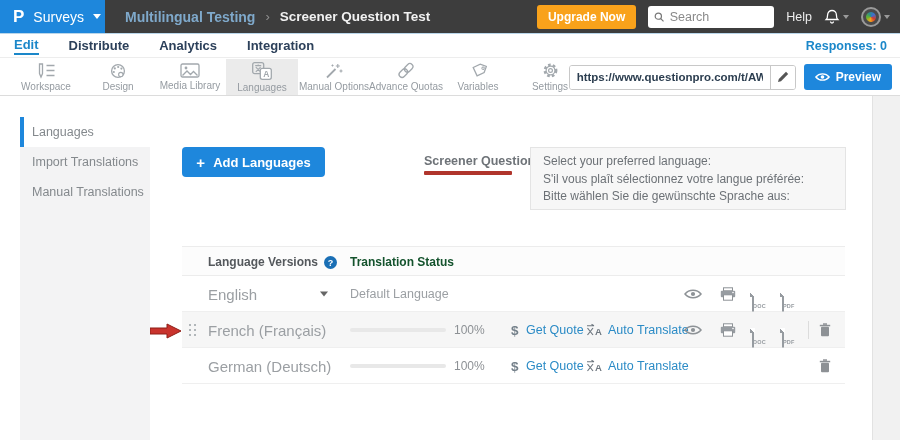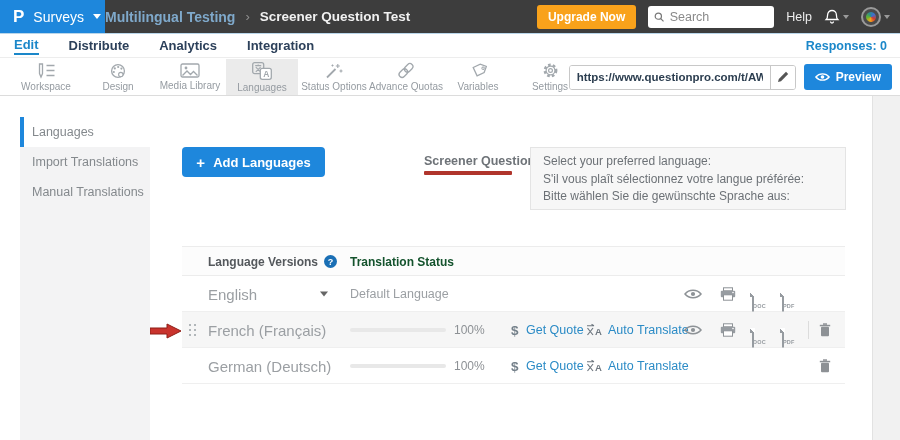--- a/index.html
+++ b/index.html
@@ -6,21 +6,21 @@
   body { font-family:"Liberation Sans", sans-serif; background:#fff; }
   .screen { position:relative; width:900px; height:440px; background:#fff; overflow:hidden; }
 
   
   .topbar { position:absolute; left:0; top:0; width:900px; height:33px; background:#3d3d3d; display:flex; align-items:center; }
   .logo-block { width:105px; height:100%; background:#1e87dc; display:flex; align-items:center; gap:9px; padding-left:13px; cursor:pointer; }
   .logo-p { color:#fff; font-size:17px; font-weight:700; line-height:1; }
   .product-name { color:#fff; font-size:14px; }
   .caret { width:0; height:0; border-left:4px solid transparent; border-right:4px solid transparent; border-top:5px solid #fff; }
   .caret.sm { border-left-width:3.5px; border-right-width:3.5px; border-top-width:4px; border-top-color:#9a9a9a; }
-  .breadcrumb { display:flex; align-items:center; gap:10px; }
+  .breadcrumb { display:flex; align-items:center; gap:10px; margin-left:20px; }
   .bc-folder { color:#7fa9cb; font-size:14px; font-weight:600; cursor:pointer; }
   .bc-sep { color:#8f8f8f; font-size:13px; }
   .bc-current { color:#f1f1f1; font-size:13.5px; font-weight:600; }
   .topbar-right { margin-left:auto; display:flex; align-items:center; gap:12px; padding-right:10px; }
   .upgrade-btn { background:#f9a21b; color:#fff; border:none; border-radius:3px; font-family:inherit; font-size:12px; font-weight:700; padding:5px 11px; cursor:pointer; }
   .searchbox { width:126px; height:22px; background:#fff; border-radius:3px; display:flex; align-items:center; gap:5px; padding:0 6px; }
   .searchbox input { border:none; outline:none; width:100%; font-family:inherit; font-size:12.5px; color:#333; background:transparent; }
   .searchbox input::placeholder { color:#8a8a8a; }
   .help-link { color:#ececec; font-size:12.5px; cursor:pointer; }
   .icon-cluster { display:flex; align-items:center; gap:3px; cursor:pointer; }
@@ -60,21 +60,21 @@
   .screener-label { position:absolute; left:424px; top:58px; font-size:12.5px; font-weight:700; color:#6e7378; }
   .annot-underline { position:absolute; left:424px; top:75px; width:88px; height:4px; background:#b0352c; border-radius:1px; }
   .screener-box { position:absolute; left:530px; top:51px; width:316px; height:63px; background:#f7f7f7; border:1px solid #e4e4e4; padding:5px 12px; }
   .screener-box span { display:block; font-size:12px; color:#6c7176; line-height:17.5px; }
 
   .annot-arrow { position:absolute; left:150px; top:227px; }
 
   
   .lang-table { position:absolute; left:182px; top:150px; width:663px; }
   .thead { position:relative; height:30px; background:#fcfcfc; border-top:1px solid #ececec; border-bottom:1px solid #ececec; }
-  .thead .col1 { position:absolute; left:26px; top:8px; font-size:12px; font-weight:700; color:#54585c; display:flex; align-items:flex-start; gap:6px; }
+  .thead .col1 { position:absolute; left:26px; top:8px; font-size:12px; font-weight:700; color:#54585c; display:flex; align-items:flex-end; gap:6px; }
   .thead .col2 { position:absolute; left:168px; top:8px; font-size:12px; font-weight:700; color:#14532d; }
   .help-badge { width:13px; height:13px; border-radius:50%; background:#1a6fb5; color:#fff; font-size:9px; font-weight:700; display:inline-flex; align-items:center; justify-content:center; cursor:pointer; }
   .trow { position:relative; height:36px; border-bottom:1px solid #efefef; background:#fff; }
   .trow.hl { background:#f6f6f6; }
   .trow > * { position:absolute; top:50%; transform:translateY(-50%); }
   .lang-name { left:26px; font-size:15px; color:#9b9fa3; }
   .lang-select { left:26px; width:120px; display:flex; align-items:center; justify-content:space-between; cursor:pointer; }
   .lang-select .caret-dk { width:0; height:0; border-left:4px solid transparent; border-right:4px solid transparent; border-top:5px solid #666; }
   .drag-handle { left:7px; display:grid; grid-template-columns:2px 2px; gap:3px 2.5px; cursor:grab; }
   .drag-handle i { width:2px; height:2px; border-radius:50%; background:#9aa0a5; }
@@ -181,21 +181,21 @@
           <rect x="8.3" y="6.3" width="11" height="11" rx="2" fill="#fff" stroke="#a2a8ad" stroke-width="1.3"></rect>
           <text x="11.2" y="15.2" font-size="8.5" font-weight="bold" fill="#a2a8ad" font-family="Liberation Sans, sans-serif">A</text>
         </svg>
       <span class="tab-label">Languages</span>
     </div>
     <div class="tab">
       <svg width="18" height="16" viewBox="0 0 18 16">
           <path d="M2 14.5 L10.5 6" stroke="#a2a8ad" stroke-width="1.8"></path>
           <path d="M12.8 1 v4 M10.8 3 h4 M16 6.5 v3 M14.5 8 h3 M7.5 1.5 v2 M6.5 2.5 h2" stroke="#a2a8ad" stroke-width="1.1"></path>
         </svg>
-      <span class="tab-label">Status Options</span>
+      <span class="tab-label">Manual Options</span>
     </div>
     <div class="tab">
       <svg width="18" height="17" viewBox="0 0 18 17">
           <g transform="rotate(-45 9 8.5)">
             <rect x="0.5" y="5.5" width="9.5" height="6" rx="3" fill="none" stroke="#a2a8ad" stroke-width="1.3"></rect>
             <rect x="8" y="5.5" width="9.5" height="6" rx="3" fill="none" stroke="#a2a8ad" stroke-width="1.3"></rect>
           </g>
         </svg>
       <span class="tab-label">Advance Quotas</span>
     </div>

